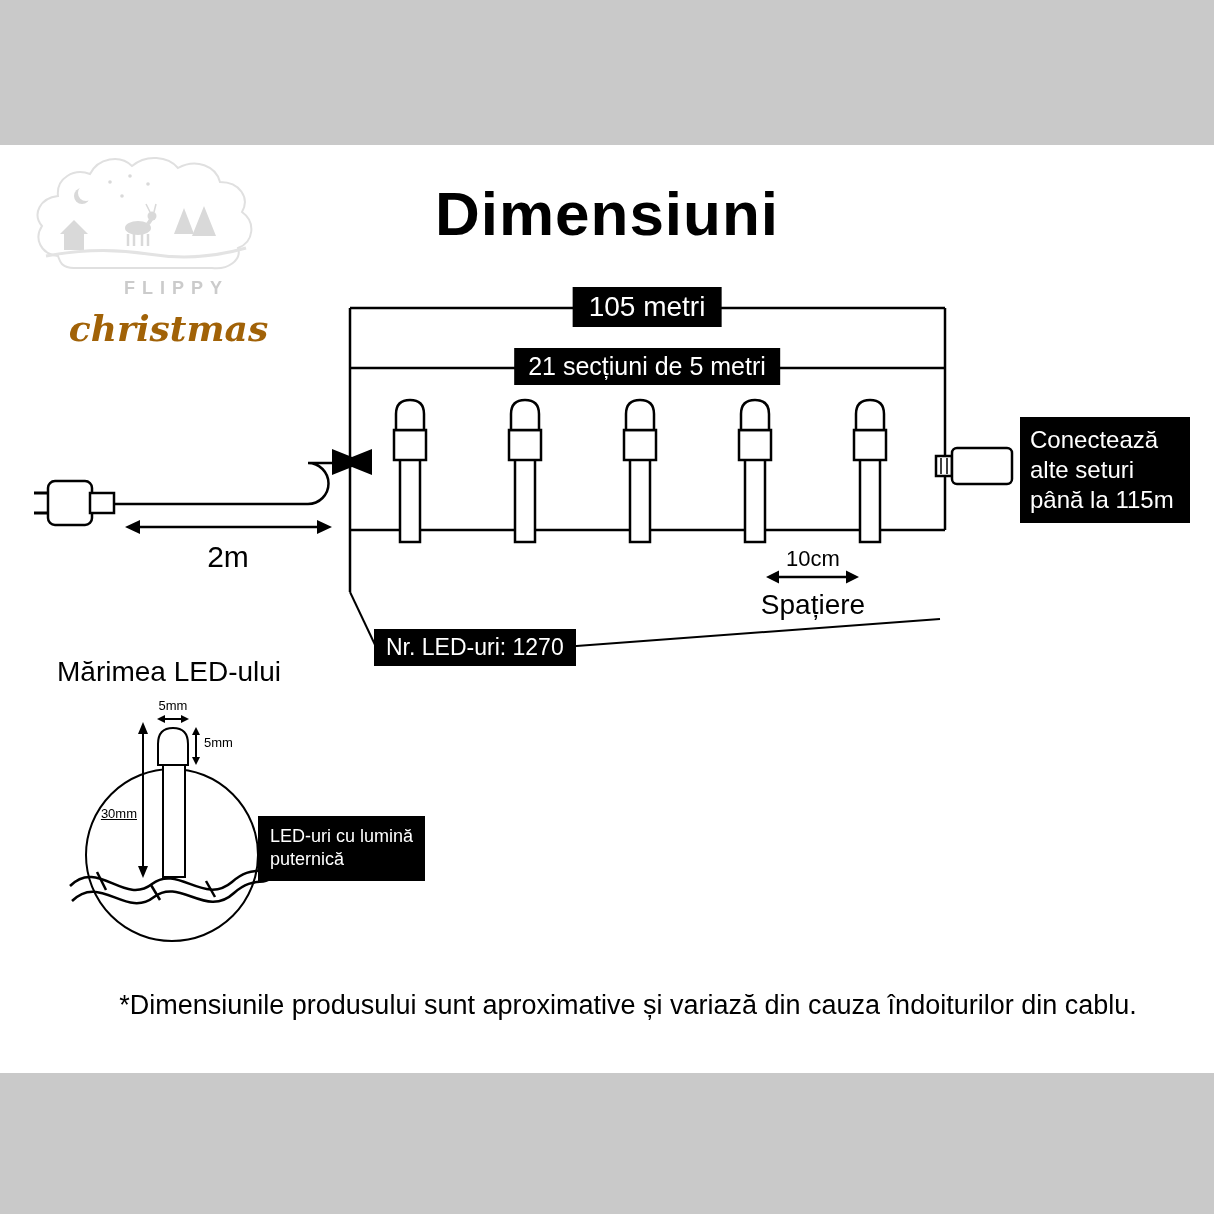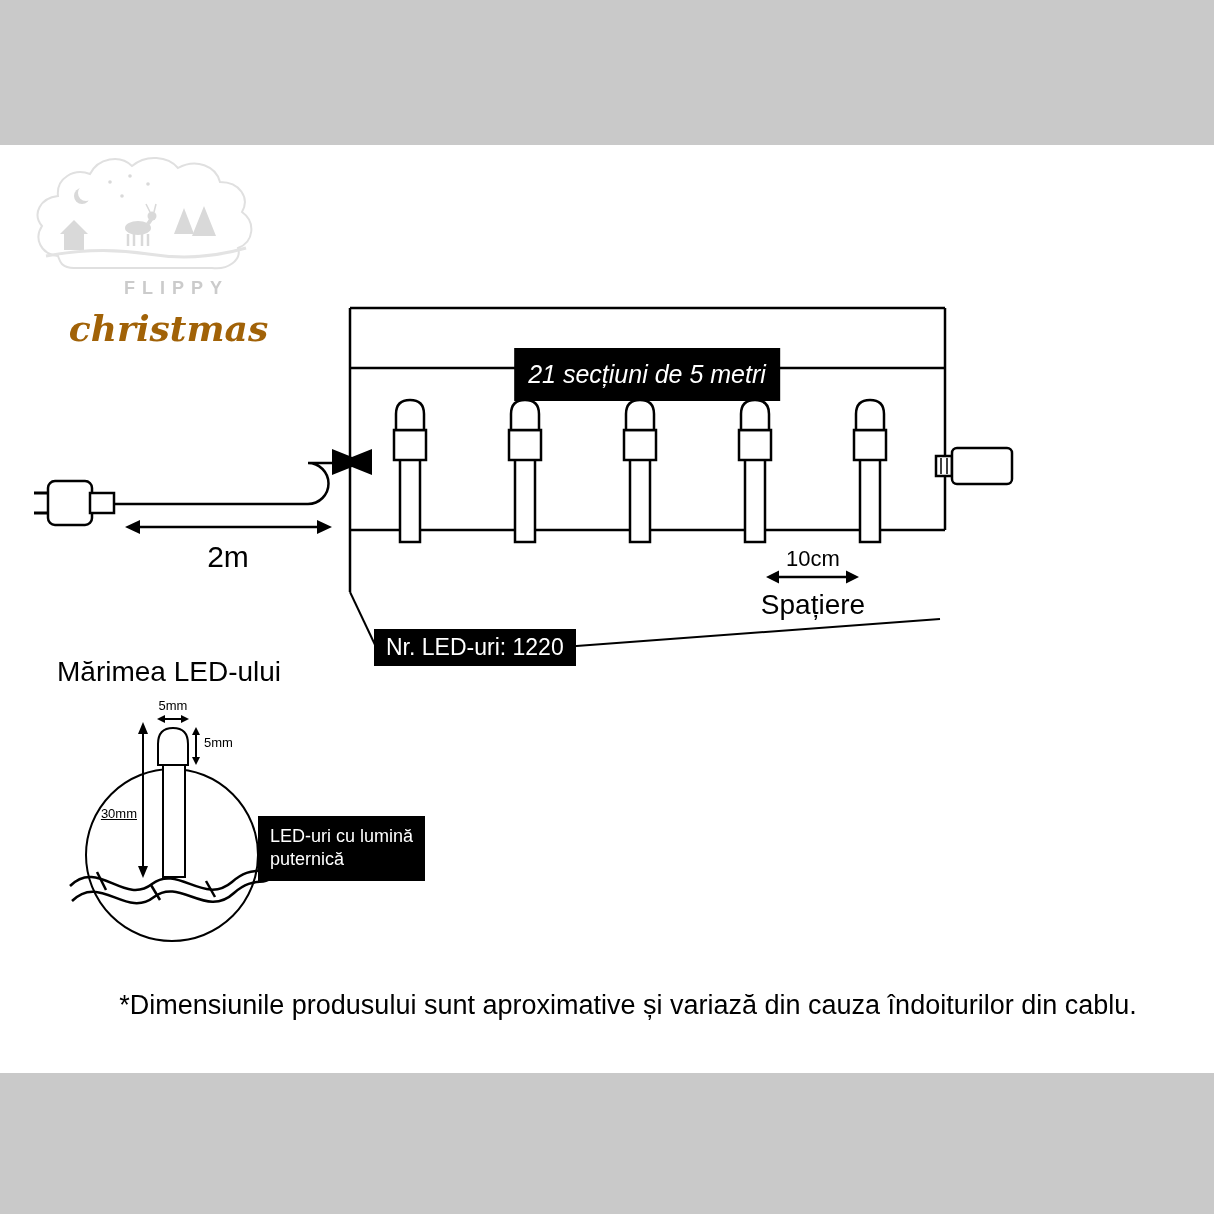--- a/index.html
+++ b/index.html
@@ -8,21 +8,21 @@
   .band{position:absolute;left:0;width:1214px;background:var(--band,#c9c9c9);z-index:0;}
   .band-top{top:0;height:145px;}
   .band-bottom{top:1073px;height:141px;}
   .art{position:absolute;left:0;top:0;width:1214px;height:1214px;z-index:1;}
   .title{position:absolute;z-index:2;left:0;right:0;top:178px;margin:0;text-align:center;
          font-size:62px;font-weight:700;letter-spacing:1px;}
   .blackbox{position:absolute;z-index:2;background:var(--box_bg,#000);color:var(--box_text,#fff);
             display:inline-block;}
   .pre{white-space:pre-line;}
   .total{left:647px;top:287px;transform:translateX(-50%);font-size:28px;padding:4px 16px;}
-  .sections{left:647px;top:348px;transform:translateX(-50%);font-size:25px;padding:12px 14px;font-style:italic;}
+  .sections{left:647px;top:348px;transform:translateX(-50%);font-size:25px;padding:4px 14px;}
   .connect{left:1020px;top:417px;width:150px;font-size:24px;padding:8px 10px;line-height:1.25;}
   .count{left:374px;top:629px;font-size:23px;padding:5px 12px;}
   .callout{left:258px;top:816px;font-size:18px;padding:9px 12px;line-height:1.3;}
   .plain{position:absolute;z-index:2;}
   .lead-len{left:228px;top:540px;transform:translateX(-50%);font-size:30px;}
   .spacing-val{left:813px;top:546px;transform:translateX(-50%);font-size:22px;}
   .spacing-cap{left:813px;top:589px;transform:translateX(-50%);font-size:28px;}
   .detail-head{left:57px;top:656px;font-size:28px;}
   .dim{position:absolute;z-index:2;font-size:13px;}
   .dim-w{left:173px;top:698px;transform:translateX(-50%);}
@@ -177,23 +177,28 @@
           <line x1="122" y1="60" x2="118" y2="52" stroke-width="1.5"></line>
           <line x1="126" y1="60" x2="128" y2="52" stroke-width="1.5"></line>
         </g>
         <path d="M18,104 Q70,94 120,102 T218,96" fill="none" stroke="#e3e3e3" stroke-width="3"></path>
       </g>
     </svg>
     <div class="logo-brand">FLIPPY</div>
     <div class="logo-script">christmas</div>
   </div>
 
-
+  <h1 class="title">Dimensiuni</h1>
+
+  <div class="blackbox total">105 metri</div>
   <div class="blackbox sections">21 secțiuni de 5 metri</div>
-  <div class="blackbox count">Nr. LED-uri: 1220</div>
+  <div class="blackbox connect pre">Conectează
+alte seturi
+până la 115m</div>
+  <div class="blackbox count">Nr. LED-uri: 1270</div>
 
   <div class="plain lead-len">2m</div>
   <div class="plain spacing-val">10cm</div>
   <div class="plain spacing-cap">Spațiere</div>
 
   <div class="plain detail-head">Mărimea LED-ului</div>
   <div class="dim dim-w">5mm</div>
   <div class="dim dim-h">5mm</div>
   <div class="dim dim-t">30mm</div>
   <div class="blackbox callout pre">LED-uri cu lumină

